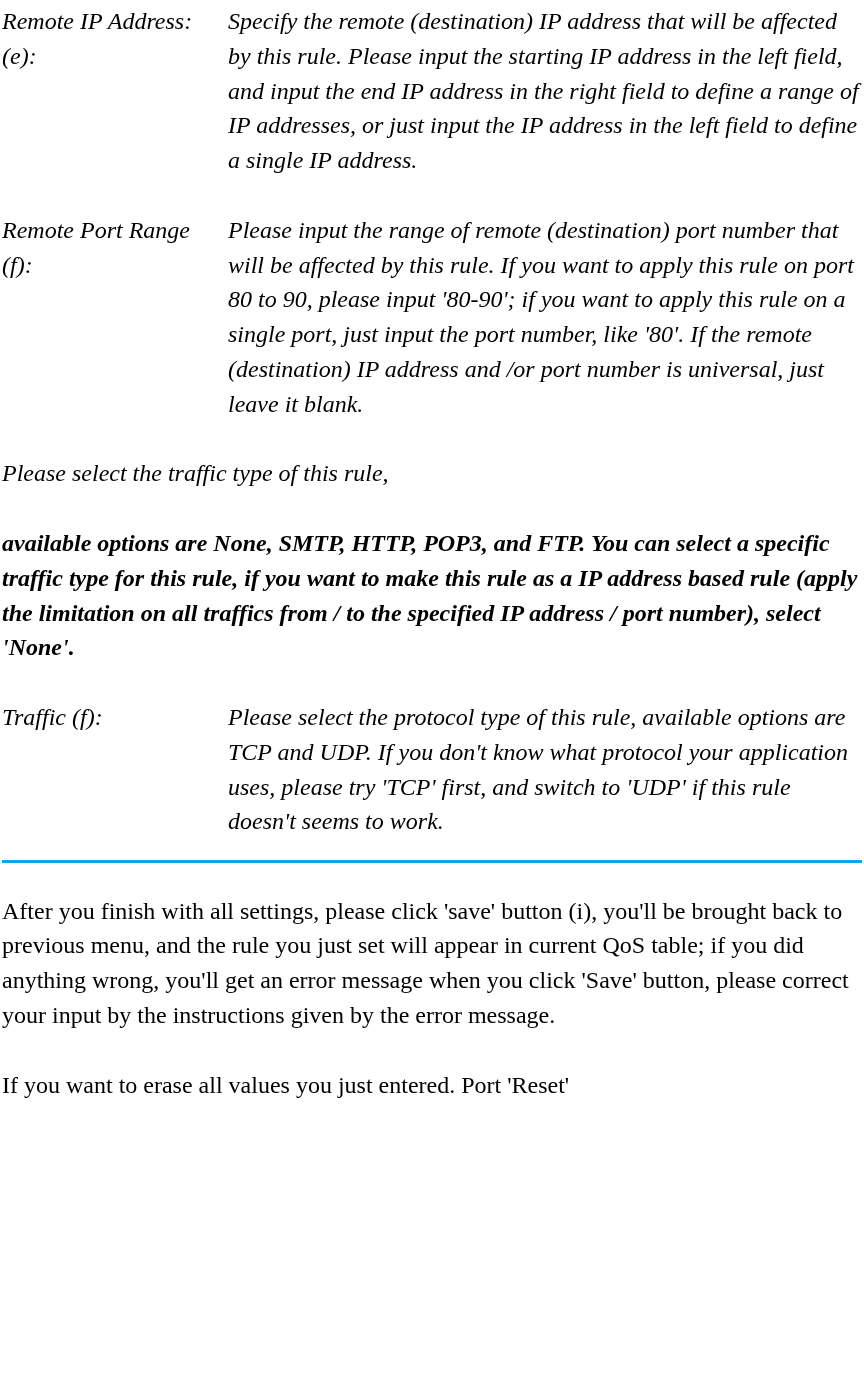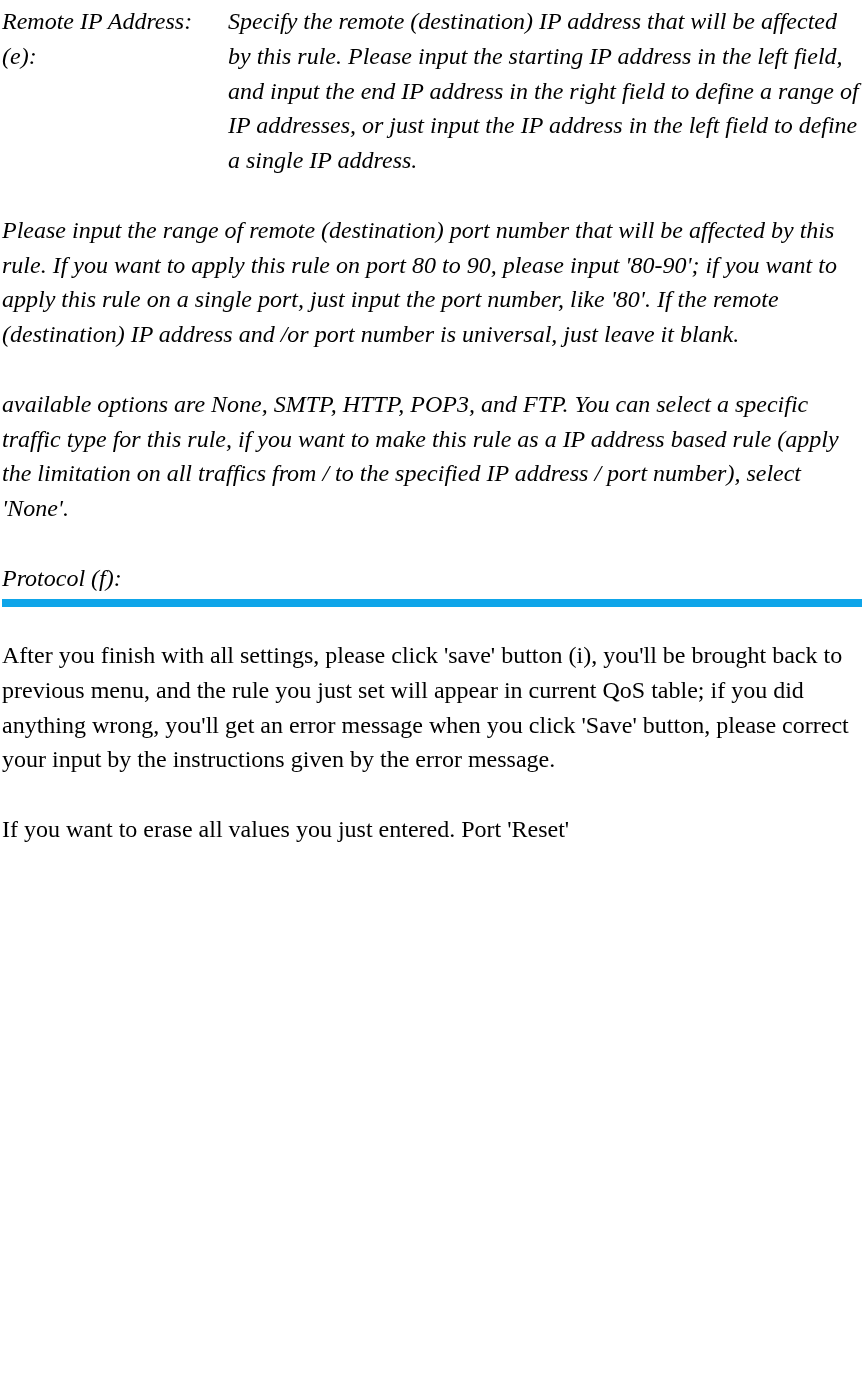--- a/index.html
+++ b/index.html
@@ -5,22 +5,22 @@
     body {
       font-family: Georgia, 'Times New Roman', serif;
       font-size: 24px;
       line-height: 1.45;
       margin: 0;
       padding: 4px 2px;
       color: #000;
       background: #fff;
     }
     .defs {
-      border-bottom: 8px solid #0ea5e9;
-      padding-bottom: 1px;
+      border-bottom: 3px solid #0ea5e9;
+      padding-bottom: 18px;
       margin-bottom: 14px;
     }
     .def-row {
       display: flex;
       margin-bottom: 1.45em;
     }
     .def-row:last-child {
       margin-bottom: 0.1em;
     }
     .def-label {
@@ -31,20 +31,21 @@
     }
     .def-desc {
       font-style: italic;
       flex: 1;
     }
     .def-desc p {
       margin: 0 0 1.45em 0;
     }
     .def-desc p:last-child {
       margin-bottom: 0;
+      font-weight: bold;
     }
     .para {
       font-style: normal;
       margin-bottom: 1.45em;
       margin-top: 31px;
     }
     .para:last-child {
       margin-bottom: 0;
     }
   </style>
@@ -52,29 +53,32 @@
 <body>
 
 <div class="defs">
 
   <div class="def-row">
     <div class="def-label">Remote IP Address: (e):</div>
     <div class="def-desc">Specify the remote (destination) IP address that will be affected by this rule. Please input the starting IP address in the left field, and input the end IP address in the right field to define a range of IP addresses, or just input the IP address in the left field to define a single IP address.</div>
   </div>
 
   <div class="def-row">
+    <div class="def-label">Remote Port Range (f):</div>
     <div class="def-desc">Please input the range of remote (destination) port number that will be affected by this rule. If you want to apply this rule on port 80 to 90, please input '80-90'; if you want to apply this rule on a single port, just input the port number, like '80'. If the remote (destination) IP address and /or port number is universal, just leave it blank.</div>
   </div>
 
   <div class="def-row">
     <div class="def-desc">
+      <p>Please select the traffic type of this rule,</p>
       <p>available options are None, SMTP, HTTP, POP3, and FTP. You can select a specific traffic type for this rule, if you want to make this rule as a IP address based rule (apply the limitation on all traffics from / to the specified IP address / port number), select 'None'.</p>
     </div>
   </div>
 
   <div class="def-row">
-    <div class="def-label">Protocol (f):</div>
+    <div class="def-label">Traffic (f):</div>
+    <div class="def-desc">Please select the protocol type of this rule, available options are TCP and UDP. If you don't know what protocol your application uses, please try 'TCP' first, and switch to 'UDP' if this rule doesn't seems to work.</div>
   </div>
 
 </div>
 
 <div class="para">After you finish with all settings, please click 'save' button (i), you'll be brought back to previous menu, and the rule you just set will appear in current QoS table; if you did anything wrong, you'll get an error message when you click 'Save' button, please correct your input by the instructions given by the error message.</div>
 <div class="para">If you want to erase all values you just entered. Port 'Reset'</div>
 
 </body></html>

